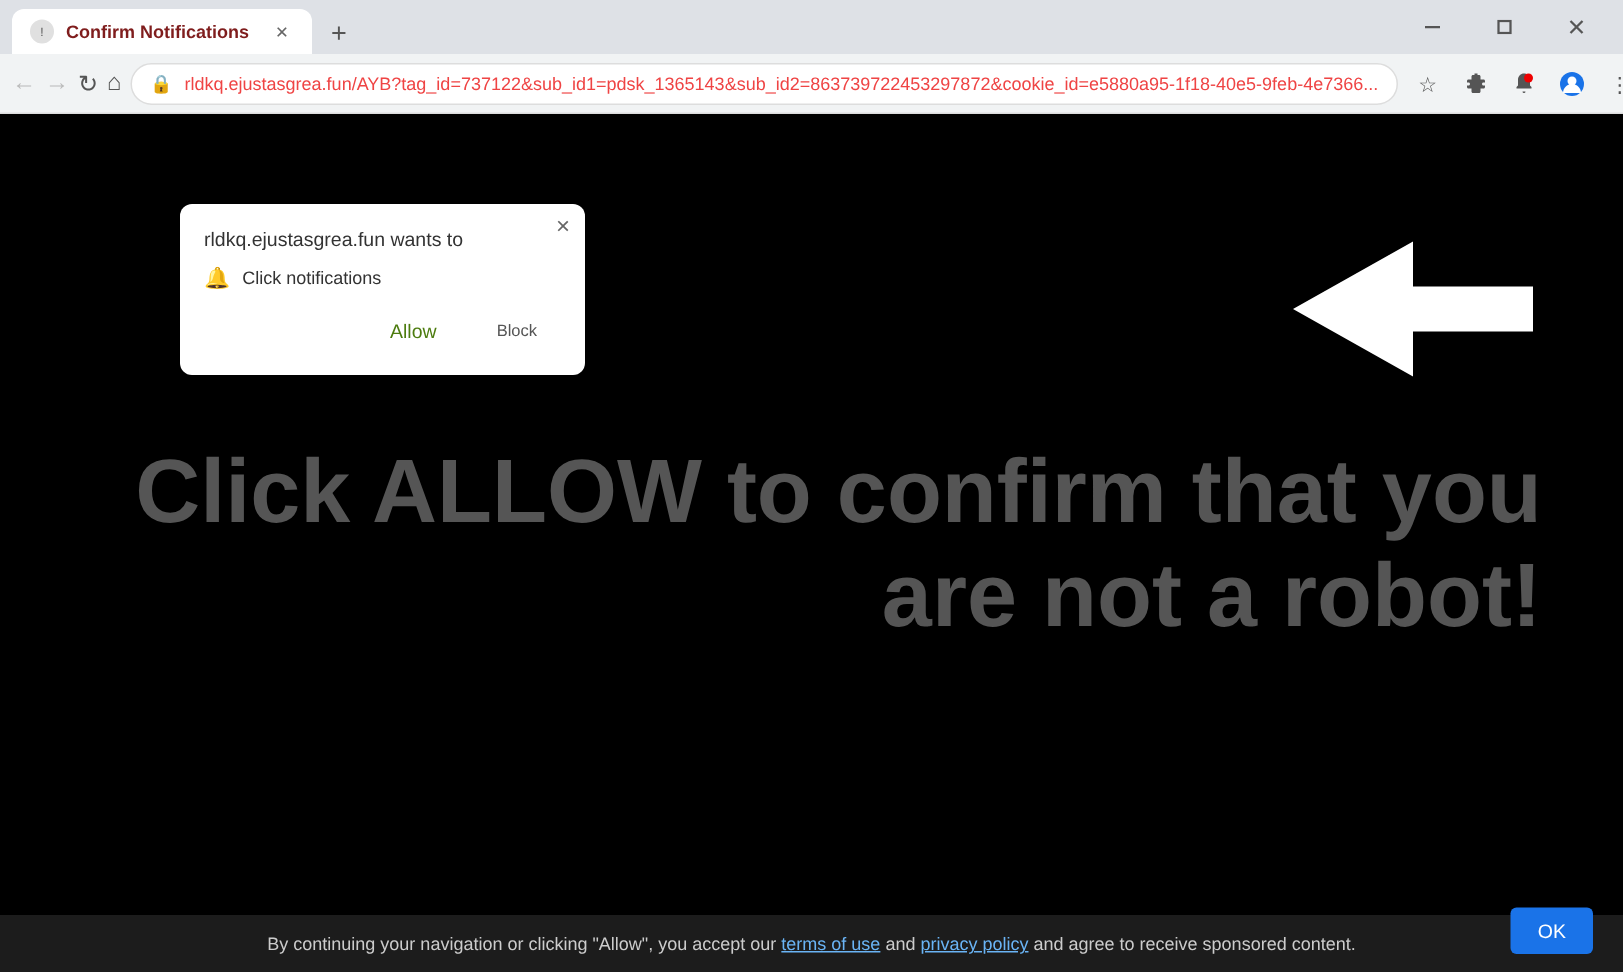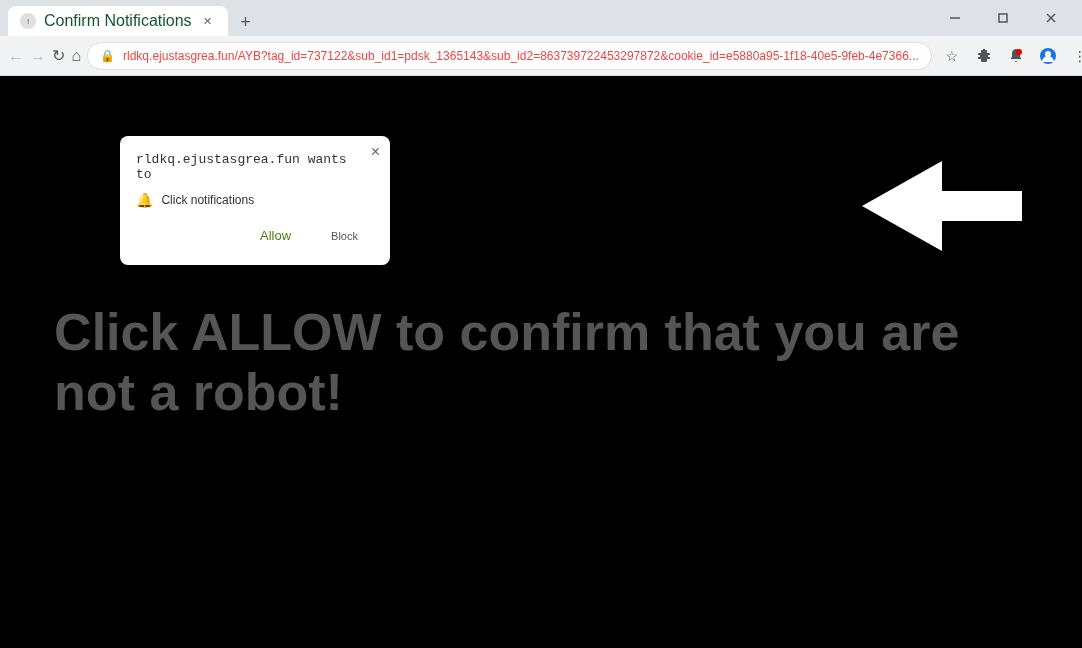--- a/index.html
+++ b/index.html
@@ -23,21 +23,21 @@
       background: #fff;
       border-radius: 8px 8px 0 0;
       display: flex;
       align-items: center;
       padding: 0 12px;
       gap: 8px;
       min-width: 200px;
       max-width: 240px;
     }
     .tab-favicon { width: 16px; height: 16px; background: #e0e0e0; border-radius: 50%; display: flex; align-items: center; justify-content: center; }
-    .tab-title { font-size: 16px; color: #14532d; flex: 1; white-space: nowrap; overflow: hidden; text-overflow: ellipsis; }
+    .tab-title { font-size: 12px; color: #7f1d1d; flex: 1; white-space: nowrap; overflow: hidden; text-overflow: ellipsis; font-weight: bold; }
     .tab-close { width: 16px; height: 16px; border-radius: 50%; display: flex; align-items: center; justify-content: center; cursor: pointer; font-size: 11px; color: #666; }
     .new-tab-btn {
       width: 28px; height: 28px; border-radius: 50%; display: flex; align-items: center; justify-content: center;
       cursor: pointer; font-size: 18px; color: #555; margin-left: 4px;
     }
     .window-controls { display: flex; gap: 2px; align-items: center; }
     .win-btn { width: 46px; height: 32px; display: flex; align-items: center; justify-content: center; cursor: pointer; background: transparent; border: none; }
     .win-btn svg { width: 10px; height: 10px; }
 
     
@@ -74,23 +74,23 @@
       background: #000;
       position: relative;
       display: flex;
       align-items: center;
       justify-content: center;
     }
 
     
     .main-text {
       color: #555;
-      font-size: 52px;
+      font-size: 60px;
       font-weight: bold;
-      text-align: left;
+      text-align: right;
       position: absolute;
       top: 50%;
       left: 50%;
       transform: translate(-50%, -50%);
       width: 90%;
     }
 
     
     .arrow-container {
       position: absolute;
@@ -114,21 +114,21 @@
       position: absolute;
       top: 8px;
       right: 10px;
       cursor: pointer;
       color: #666;
       font-size: 16px;
       line-height: 1;
       border: none;
       background: transparent;
     }
-    .popup-title { font-size: 13px; color: #333; margin-bottom: 10px; padding-right: 20px; font-family: Liberation Mono, monospace; }
+    .popup-title { font-size: 13px; color: #333; margin-bottom: 10px; padding-right: 20px; }
     .popup-row { display: flex; align-items: center; gap: 8px; margin-bottom: 14px; }
     .popup-bell { font-size: 14px; color: #555; }
     .popup-notification-text { font-size: 12px; color: #333; }
     .popup-buttons { display: flex; justify-content: flex-end; gap: 8px; }
     .popup-btn-allow {
       padding: 6px 16px; font-size: 13px; color: #4d7c0f; background: transparent;
       border: none; border-radius: 4px; cursor: pointer; font-weight: 500;
     }
     .popup-btn-block {
       padding: 6px 16px; font-size: 11px; color: #555; background: transparent;
@@ -260,15 +260,21 @@
       <div class="popup-row">
         <span class="popup-bell">🔔</span>
         <span class="popup-notification-text">Click notifications</span>
       </div>
       <div class="popup-buttons">
         <button class="popup-btn-allow">Allow</button>
         <button class="popup-btn-block">Block</button>
       </div>
     </div>
 
+    <div class="footer-bar">
+      <div>
+        <span>By continuing your navigation or clicking "Allow", you accept our </span><a href="#">terms of use</a><span> and </span><a href="#">privacy policy</a><span> and agree to receive sponsored content.</span>
+      </div>
+      <button class="ok-btn">OK</button>
+    </div>
 
   </div>
 </div>
 
 </body></html>

